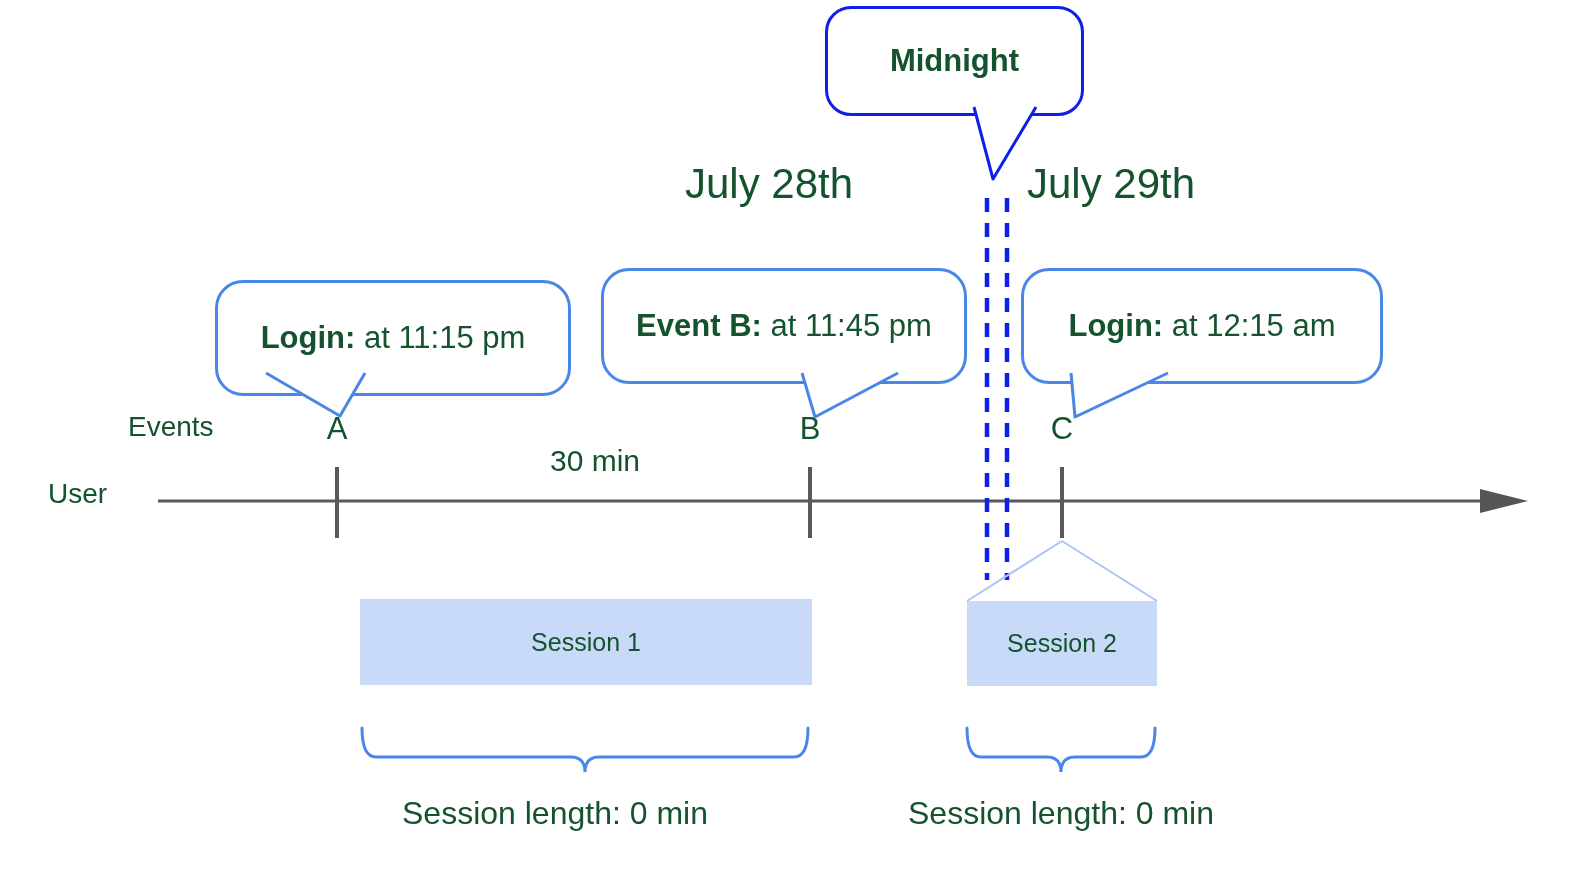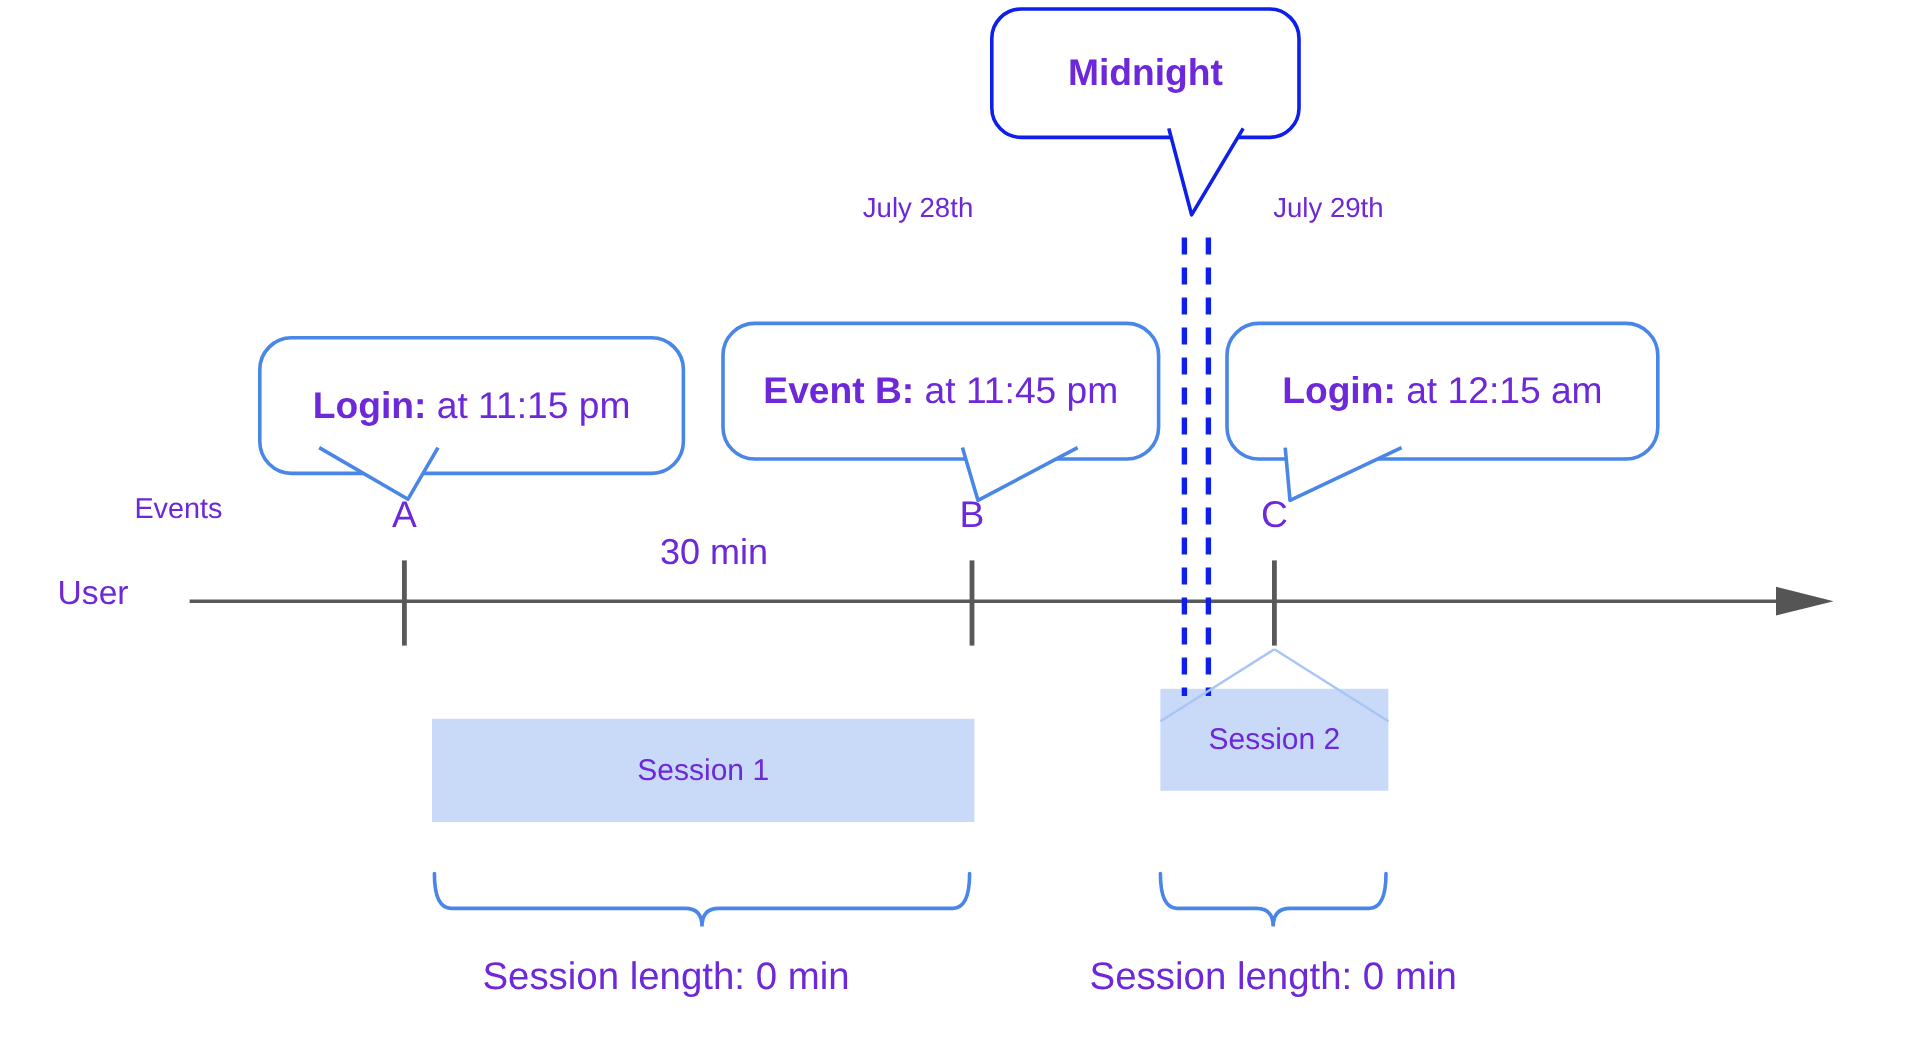--- a/index.html
+++ b/index.html
@@ -1,37 +1,37 @@
 <!DOCTYPE html>
 <html><head>
 <meta charset="utf-8">
 <style>
   html,body{margin:0;padding:0;background:#fff;}
   #canvas{
     position:relative;
     width:1596px;height:870px;
     background:#fff;
     font-family:"Liberation Sans", sans-serif;
-    color:#6d28d9;
+    color:#14532d;
     overflow:hidden;
   }
   .bubble{
     position:absolute;
     background:#fff;
     border:3px solid #4a86e8;
     border-radius:28px;
     display:flex;align-items:center;justify-content:center;
     font-size:31px;
     z-index:2;
     white-space:nowrap;
   }
   .bubble b{font-weight:bold;}
   .bubble.dark{border-color:#0d1fe8;border-radius:26px;font-weight:bold;}
   .label{position:absolute;z-index:3;white-space:nowrap;}
-  .date-label{font-size:23px;text-align:center;width:160px;}
+  .date-label{font-size:42px;text-align:center;width:160px;}
   .marker-label{font-size:31px;text-align:center;width:60px;}
   .session-bar{
     position:absolute;
     background:#c9daf8;
     display:flex;align-items:center;justify-content:center;
     font-size:25px;
     z-index:1;
   }
   .length-label{font-size:32px;text-align:center;width:420px;}
   svg#overlay{position:absolute;left:0;top:0;z-index:5;pointer-events:none;}
@@ -53,33 +53,33 @@
   </div>
 
   <div class="bubble" style="left:601px;top:268px;width:360px;height:110px;">
     <span><b>Event B:</b><span> at 11:45 pm</span></span>
   </div>
 
   <div class="bubble" style="left:1021px;top:268px;width:356px;height:110px;">
     <span><b>Login:</b><span> at 12:15 am</span></span>
   </div>
 
-  <div class="label" style="left:112px;top:411px;font-size:24px;">Events</div>
+  <div class="label" style="left:128px;top:411px;font-size:28px;">Events</div>
   <div class="label marker-label" style="left:307px;top:411px;">A</div>
   <div class="label marker-label" style="left:780px;top:411px;">B</div>
   <div class="label marker-label" style="left:1032px;top:411px;">C</div>
 
   <div class="label" style="left:540px;top:444px;font-size:30px;width:110px;text-align:center;">30 min</div>
 
   <div class="label" style="left:48px;top:478px;font-size:28px;">User</div>
 
   <div class="session-bar" style="left:360px;top:599px;width:452px;height:86px;">
     <span>Session 1</span>
   </div>
-  <div class="session-bar" style="left:967px;top:574px;width:190px;height:85px;text-align:center;">
+  <div class="session-bar" style="left:967px;top:601px;width:190px;height:85px;text-align:center;">
     <span>Session 2</span>
   </div>
 
   <div class="label length-label" style="left:345px;top:795px;">Session length: 0 min</div>
   <div class="label length-label" style="left:851px;top:795px;">Session length: 0 min</div>
 
   <svg id="overlay" width="1596" height="870" viewBox="0 0 1596 870">
 
     <line x1="158" y1="501" x2="1505" y2="501" stroke="#595959" stroke-width="3"></line>
     <polygon points="1480,489 1528,501 1480,513" fill="#555"></polygon>

